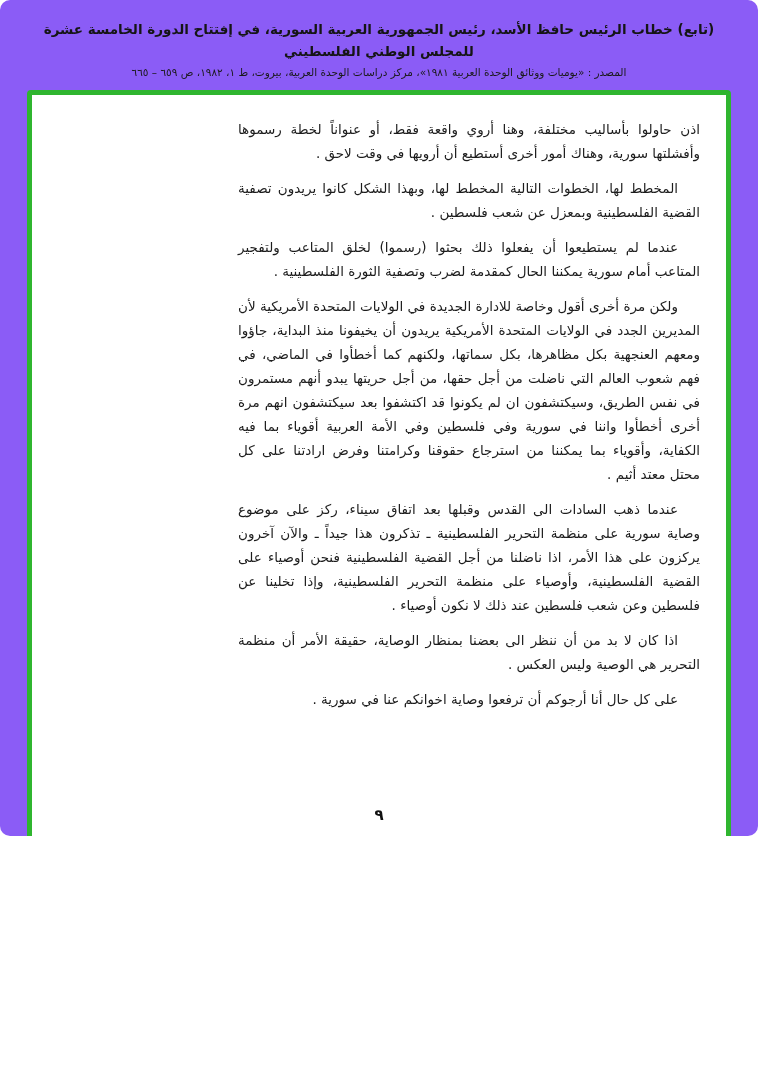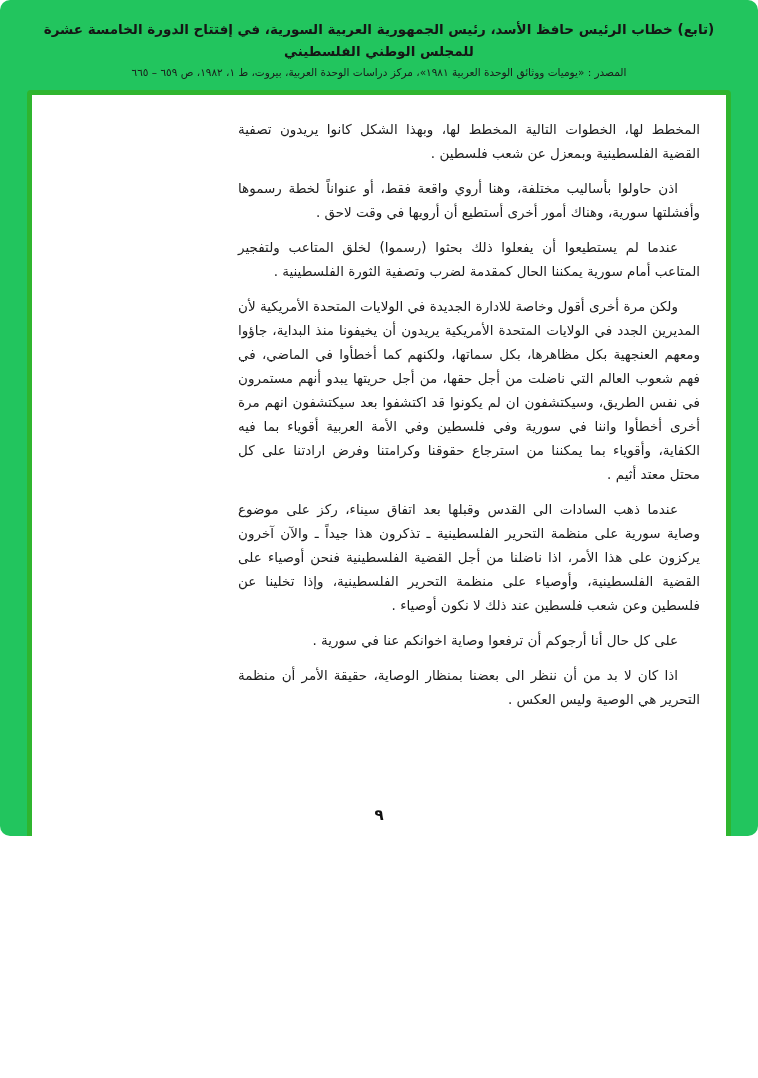--- a/index.html
+++ b/index.html
@@ -5,21 +5,21 @@
   html, body {
     margin: 0;
     padding: 0;
     background: #ffffff;
     font-family: "DejaVu Sans", sans-serif;
   }
   .page {
     position: relative;
     width: 758px;
     height: 836px;
-    background: #22c55e;
+    background: #8b5cf6;
     overflow: hidden;
     direction: rtl;
     border-radius: 10px;
   }
   .doc-header {
     position: absolute;
     top: 18px;
     left: 0;
     right: 0;
     text-align: center;
@@ -85,25 +85,25 @@
 
 <div class="page">
 
   <div class="doc-header">
     <div class="doc-title">(تابع) خطاب الرئيس حافظ الأسد، رئيس الجمهورية العربية السورية، في إفتتاح الدورة الخامسة عشرة للمجلس الوطني الفلسطيني</div>
     <div class="doc-source">المصدر :  «يوميات ووثائق الوحدة العربية ١٩٨١»، مركز دراسات الوحدة العربية، بيروت، ط ١، ١٩٨٢، ص ٦٥٩ – ٦٦٥</div>
   </div>
 
   <div class="content-frame" style="border-color: rgb(47, 181, 47);">
     <div class="text-col">
+        <p>اذن حاولوا بأساليب مختلفة، وهنا أروي واقعة فقط، أو عنواناً لخطة رسموها وأفشلتها سورية، وهناك أمور أخرى أستطيع أن أرويها في وقت لاحق .</p>
         <p>المخطط لها، الخطوات التالية المخطط لها، وبهذا الشكل كانوا يريدون تصفية القضية الفلسطينية وبمعزل عن شعب فلسطين .</p>
-        <p>اذن حاولوا بأساليب مختلفة، وهنا أروي واقعة فقط، أو عنواناً لخطة رسموها وأفشلتها سورية، وهناك أمور أخرى أستطيع أن أرويها في وقت لاحق .</p>
         <p>عندما لم يستطيعوا أن يفعلوا ذلك بحثوا (رسموا) لخلق المتاعب ولتفجير المتاعب أمام سورية يمكننا الحال كمقدمة لضرب وتصفية الثورة الفلسطينية .</p>
         <p>ولكن مرة أخرى أقول وخاصة للادارة الجديدة في الولايات المتحدة الأمريكية لأن المديرين الجدد في الولايات المتحدة الأمريكية يريدون أن يخيفونا منذ البداية، جاؤوا ومعهم العنجهية بكل مظاهرها، بكل سماتها، ولكنهم كما أخطأوا في الماضي، في فهم شعوب العالم التي ناضلت من أجل حقها، من أجل حريتها يبدو أنهم مستمرون في نفس الطريق، وسيكتشفون ان لم يكونوا قد اكتشفوا بعد سيكتشفون انهم مرة أخرى أخطأوا واننا في سورية وفي فلسطين وفي الأمة العربية أقوياء بما فيه الكفاية، وأقوياء بما يمكننا من استرجاع حقوقنا وكرامتنا وفرض ارادتنا على كل محتل معتد أثيم .</p>
         <p>عندما ذهب السادات الى القدس وقبلها بعد اتفاق سيناء، ركز على موضوع وصاية سورية على منظمة التحرير الفلسطينية ـ تذكرون هذا جيداً ـ والآن آخرون يركزون على هذا الأمر، اذا ناضلنا من أجل القضية الفلسطينية فنحن أوصياء على القضية الفلسطينية، وأوصياء على منظمة التحرير الفلسطينية، وإذا تخلينا عن فلسطين وعن شعب فلسطين عند ذلك لا نكون أوصياء .</p>
+        <p>اذا كان لا بد من أن ننظر الى بعضنا بمنظار الوصاية، حقيقة الأمر أن منظمة التحرير هي الوصية وليس العكس .</p>
         <p>على كل حال أنا أرجوكم أن ترفعوا وصاية اخوانكم عنا في سورية .</p>
-        <p>اذا كان لا بد من أن ننظر الى بعضنا بمنظار الوصاية، حقيقة الأمر أن منظمة التحرير هي الوصية وليس العكس .</p>
       </div>
   </div>
 
   <div class="page-number">٩</div>
 
 </div>
 
 </body></html>

